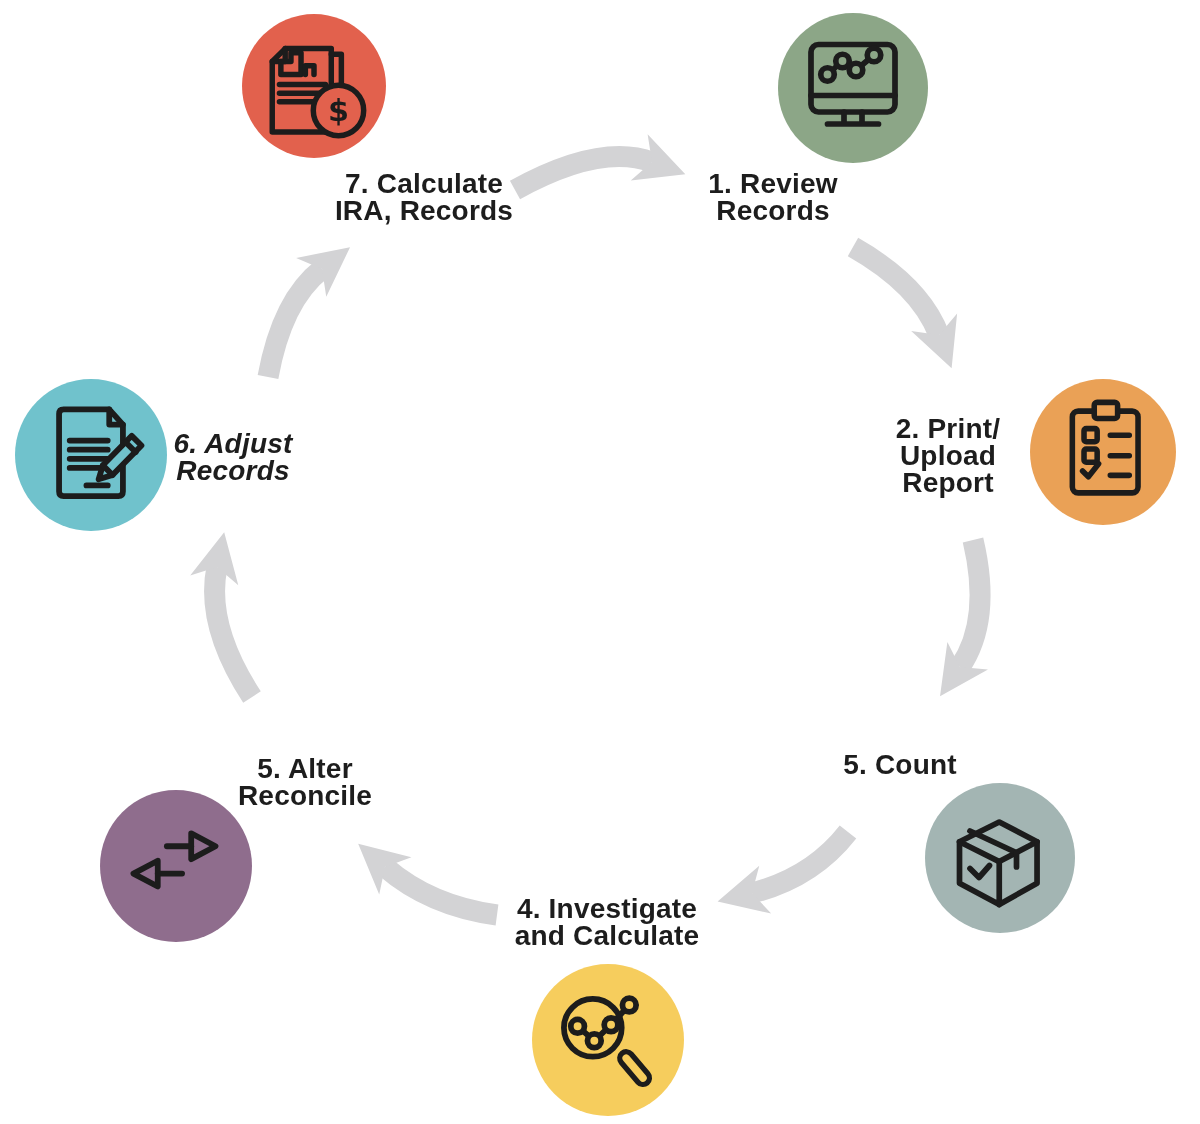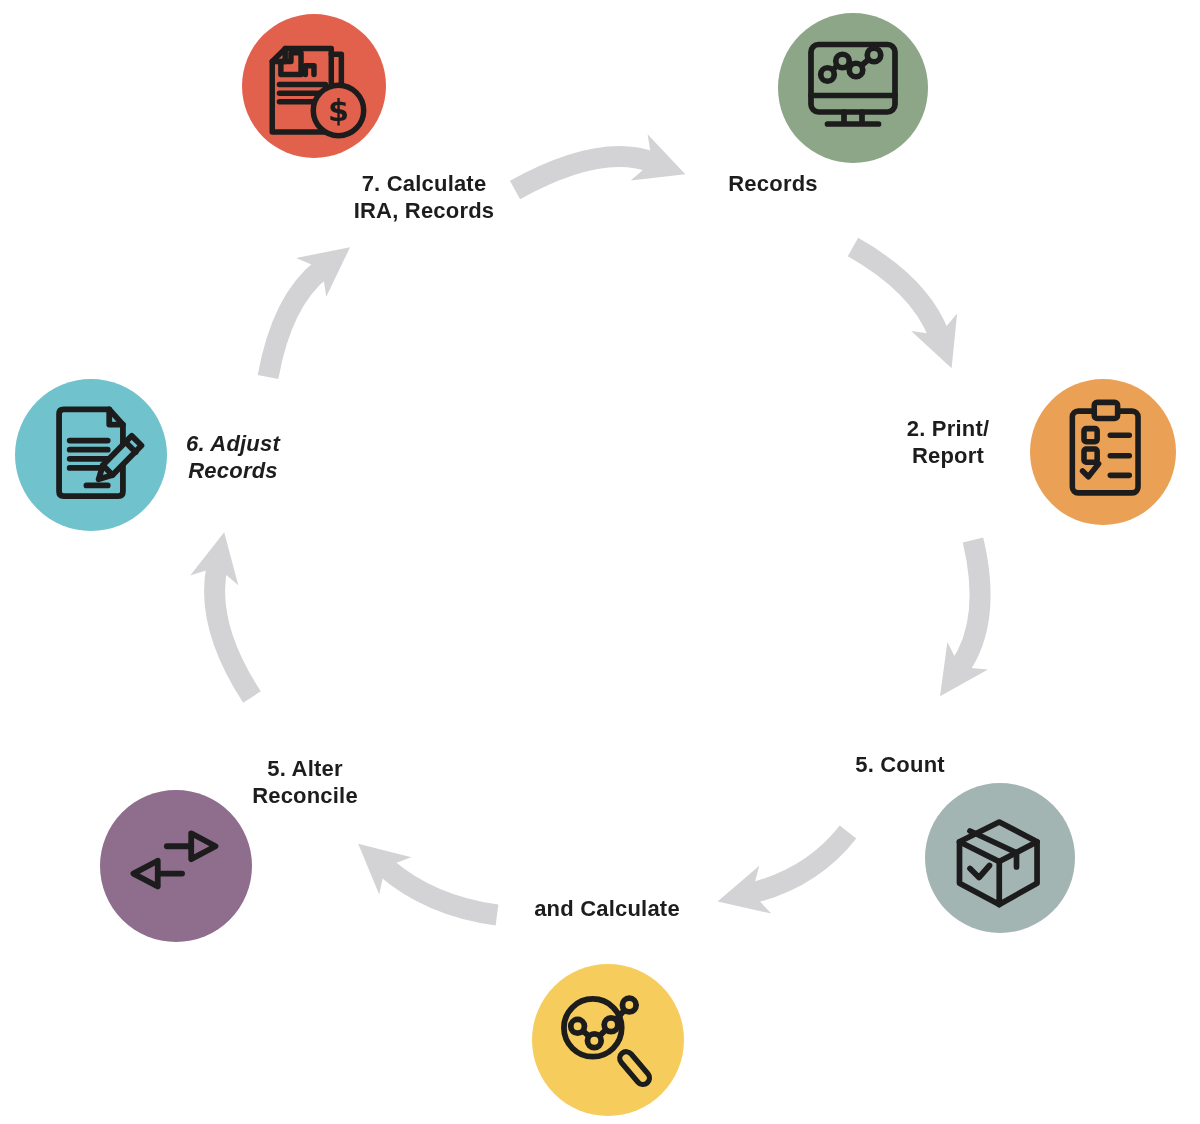--- a/index.html
+++ b/index.html
@@ -1,20 +1,20 @@
 <!DOCTYPE html>
 <html><head>
 <meta charset="utf-8">
 <style>
   html,body{margin:0;padding:0;background:#ffffff;}
   .canvas{position:relative;width:1200px;height:1124px;background:#ffffff;overflow:hidden;
           font-family:"Liberation Sans",sans-serif;}
   .node{position:absolute;}
   .node svg{display:block;width:100%;height:100%;}
-  .label{position:absolute;font-weight:700;font-size:22px;line-height:27px;
+  .label{position:absolute;font-weight:700;font-size:28px;line-height:27px;
          text-align:center;color:#1d1d1d;letter-spacing:.2px;}
   .arrows{position:absolute;left:0;top:0;}
   .coin-text{font:700 21px "DejaVu Sans",sans-serif;}
 </style>
 </head>
 <body>
 
 <div class="canvas">
 
   <svg class="arrows" width="1200" height="1124" viewBox="0 0 1200 1124">
@@ -42,38 +42,40 @@
         <circle cx="33" cy="41" r="4.5" fill="#8CA687"></circle>
         <circle cx="43" cy="32" r="4.5" fill="#8CA687"></circle>
         <circle cx="52" cy="38" r="4.5" fill="#8CA687"></circle>
         <circle cx="64" cy="28" r="4.5" fill="#8CA687"></circle>
         <path d="M44,66 V73 M56,66 V73"></path>
         <path d="M33,74 H67"></path>
       </g>
     </svg>
   </div>
   <div class="label" style="left:673px;top:170px;width:200px;">
+    <div>1. Review</div>
     <div>Records</div>
   </div>
 
   <div class="node" style="left:1030px;top:379px;width:146px;height:146px;">
     <svg viewBox="0 0 100 100">
       <circle cx="50" cy="50" r="50" fill="#EAA156"></circle>
       <g fill="none" stroke-width="3.8" stroke-linecap="round" stroke-linejoin="round" stroke="#1c1c1c">
         <rect x="29" y="22" width="45" height="56" rx="4"></rect>
         <rect x="44" y="16" width="16" height="11" rx="2" fill="#EAA156"></rect>
         <rect x="37" y="34" width="9" height="9" rx="1.5"></rect>
         <rect x="37" y="48" width="9" height="9" rx="1.5"></rect>
         <path d="M36,63 L40,67 L47,58"></path>
         <path d="M55,38.5 H68 M55,52.5 H68 M55,66 H68"></path>
       </g>
     </svg>
   </div>
   <div class="label" style="left:848px;top:415px;width:200px;">
     <div>2. Print/</div>
+    <div>Upload</div>
     <div>Report</div>
   </div>
 
   <div class="node" style="left:925px;top:783px;width:150px;height:150px;">
     <svg viewBox="0 0 100 100">
       <circle cx="50" cy="50" r="50" fill="#A3B5B3"></circle>
       <g fill="none" stroke-width="3.8" stroke-linecap="round" stroke-linejoin="round" stroke="#1c1c1c">
         <path d="M49.5,26 L74.7,39.2 L49.5,52.4 L23,39.2 Z"></path>
         <path d="M23,39.2 V66.8 L49.5,81 V52.4"></path>
         <path d="M74.7,39.2 V66.8 L49.5,81"></path>
@@ -96,20 +98,21 @@
         <path d="M62,62 L73,75" stroke-width="5" stroke="#F6CD5D"></path>
         <path d="M30,41 L41,50.5 L52,40 L64,27"></path>
         <circle cx="30" cy="41" r="4.5" fill="#F6CD5D"></circle>
         <circle cx="41" cy="50.5" r="4.5" fill="#F6CD5D"></circle>
         <circle cx="52" cy="40" r="4.5" fill="#F6CD5D"></circle>
         <circle cx="64" cy="27" r="4.5" fill="#F6CD5D"></circle>
       </g>
     </svg>
   </div>
   <div class="label" style="left:507px;top:895px;width:200px;">
+    <div>4. Investigate</div>
     <div>and Calculate</div>
   </div>
 
   <div class="node" style="left:100px;top:790px;width:152px;height:152px;">
     <svg viewBox="0 0 100 100">
       <circle cx="50" cy="50" r="50" fill="#8F6D8D"></circle>
       <g fill="none" stroke-width="3.8" stroke-linecap="round" stroke-linejoin="round" stroke="#1c1c1c">
         <path d="M44,37 H60"></path>
         <path d="M60,28.5 L76,37 L60,45.5 Z"></path>
         <path d="M54,55 H38"></path>

